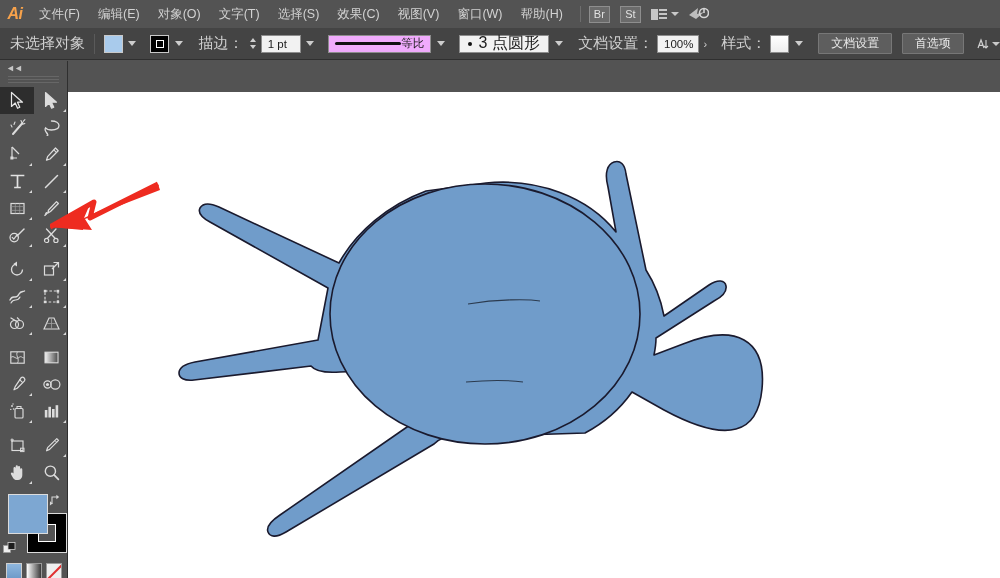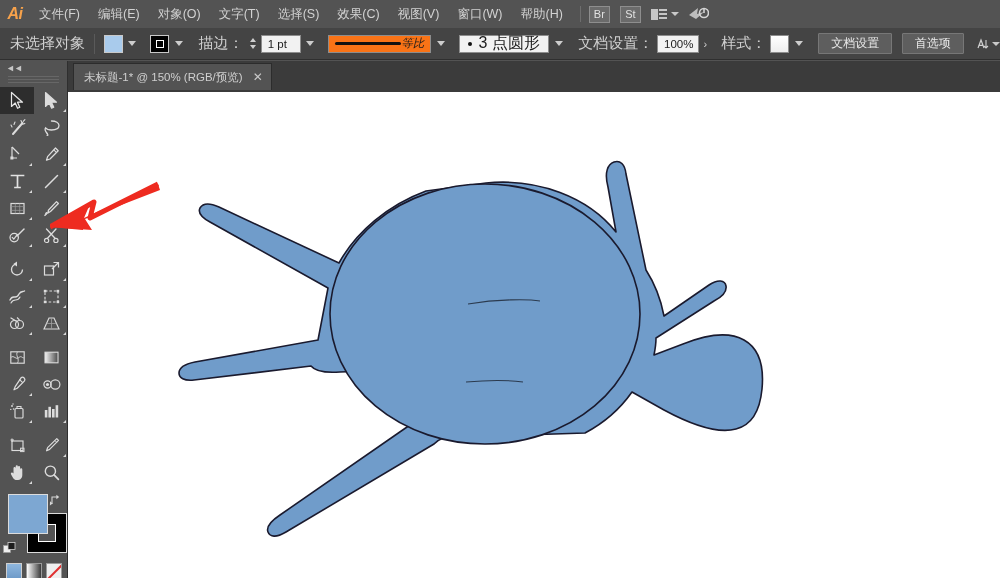--- a/index.html
+++ b/index.html
@@ -78,22 +78,22 @@
   }
   .spin i{display:block;width:0;height:0;border-left:3.5px solid transparent;border-right:3.5px solid transparent;}
   .spin i.up{border-bottom:4px solid #cfcfcf;}
   .spin i.dn{border-top:4px solid #cfcfcf;}
   .field {
     background: #f2f2f2; color: #1c1c1c; font-size: 11.5px;
     height: 18px; min-width: 40px; padding: 0 6px;
     display:flex;align-items:center; border:1px solid #8d8d8d;
   }
   .strokeprofile {
-    background:#f97316; border:1px solid #8d8d8d; height:18px;
-    display:flex; align-items:center; gap:0; padding:0 6px;font-style:italic;
+    background:#f0abfc; border:1px solid #8d8d8d; height:18px;
+    display:flex; align-items:center; gap:0; padding:0 6px;
   }
   .strokeprofile .line { width:66px; height:3px; background:#111; border-radius:2px;}
   .strokeprofile .txt { font-size:11.5px; color:#1c1c1c; white-space:nowrap;}
   .brushbox{
     background:#f2f2f2;border:1px solid #8d8d8d;height:18px;
     display:flex;align-items:center;gap:7px;padding:0 8px;
   }
   .brushbox .dot{width:4px;height:4px;border-radius:50%;background:#111;}
   .brushbox .txt{font-size:16px;color:#1c1c1c;white-space:nowrap;}
   .opacity-next{
@@ -301,26 +301,20 @@
 
     <div class="aa-ico">
       <svg width="14" height="14" viewBox="0 0 14 14">
         <path d="M3 11 L6 3 L9 11 M4.2 8.4 H7.8" stroke="#d0d0d0" stroke-width="1.2" fill="none"></path>
         <path d="M11 3 V11 M9 9 L11 11 L13 9" stroke="#d0d0d0" stroke-width="1.1" fill="none"></path>
       </svg>
       <span class="caret"></span>
     </div>
   </div>
 
-  <div class="tabbar">
-    <div class="doctab">
-      <span class="name">未标题-1* @ 150% (RGB/预览)</span>
-      <span class="close">✕</span>
-    </div>
-  </div>
 
   <div class="toolbar">
 
     <div class="tb-head">◄◄</div>
     <div class="tb-grip"></div>
 
     <div class="tb-grid">
 
       <div class="tcell active">
         <svg width="17" height="19" viewBox="0 0 17 19">

